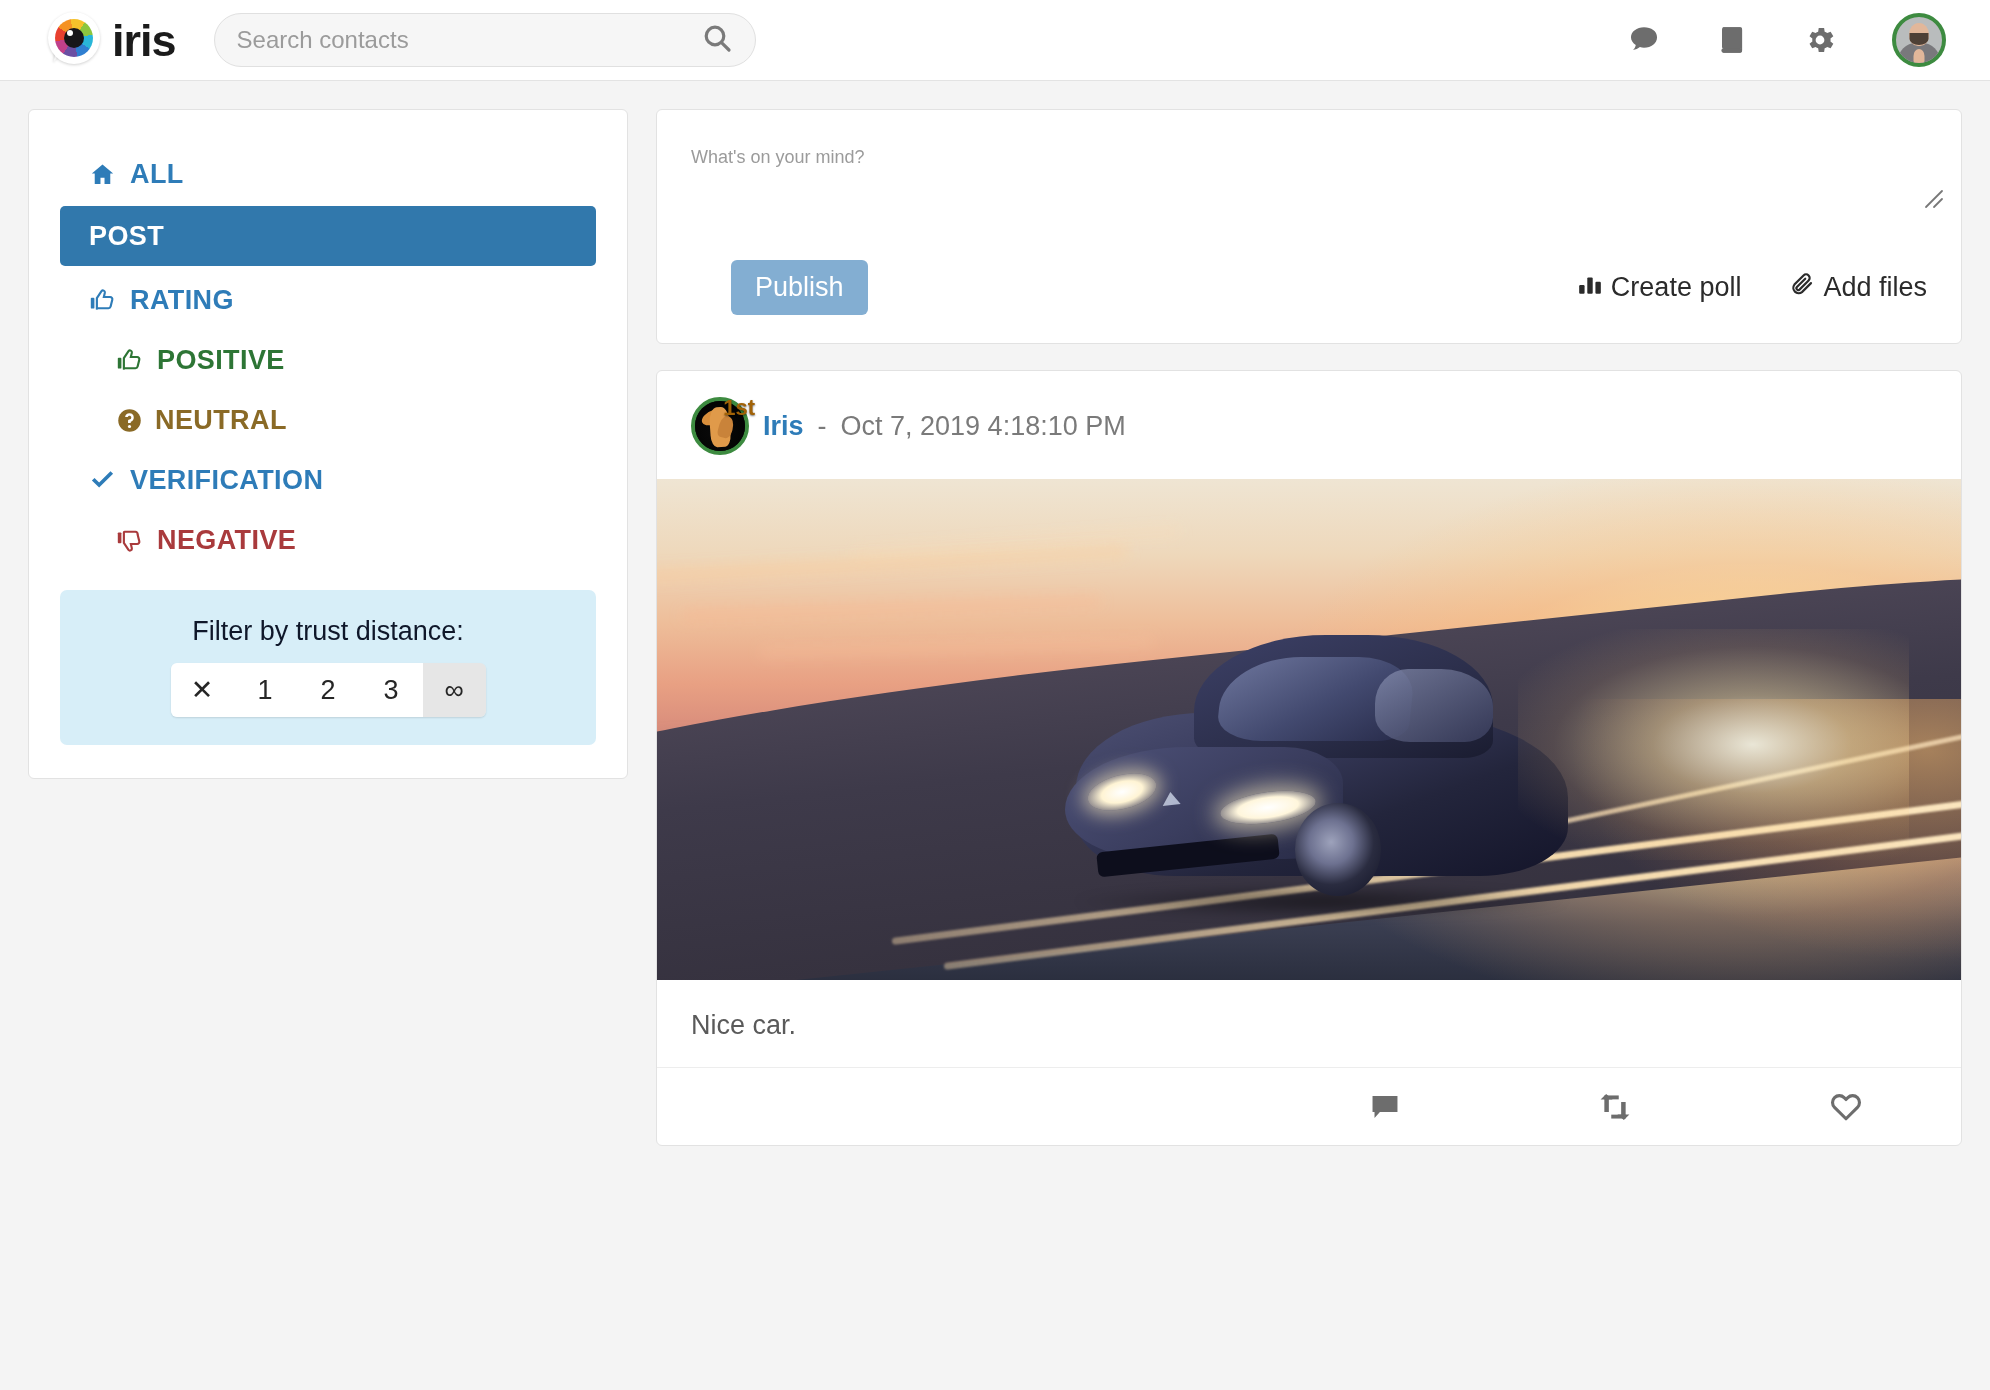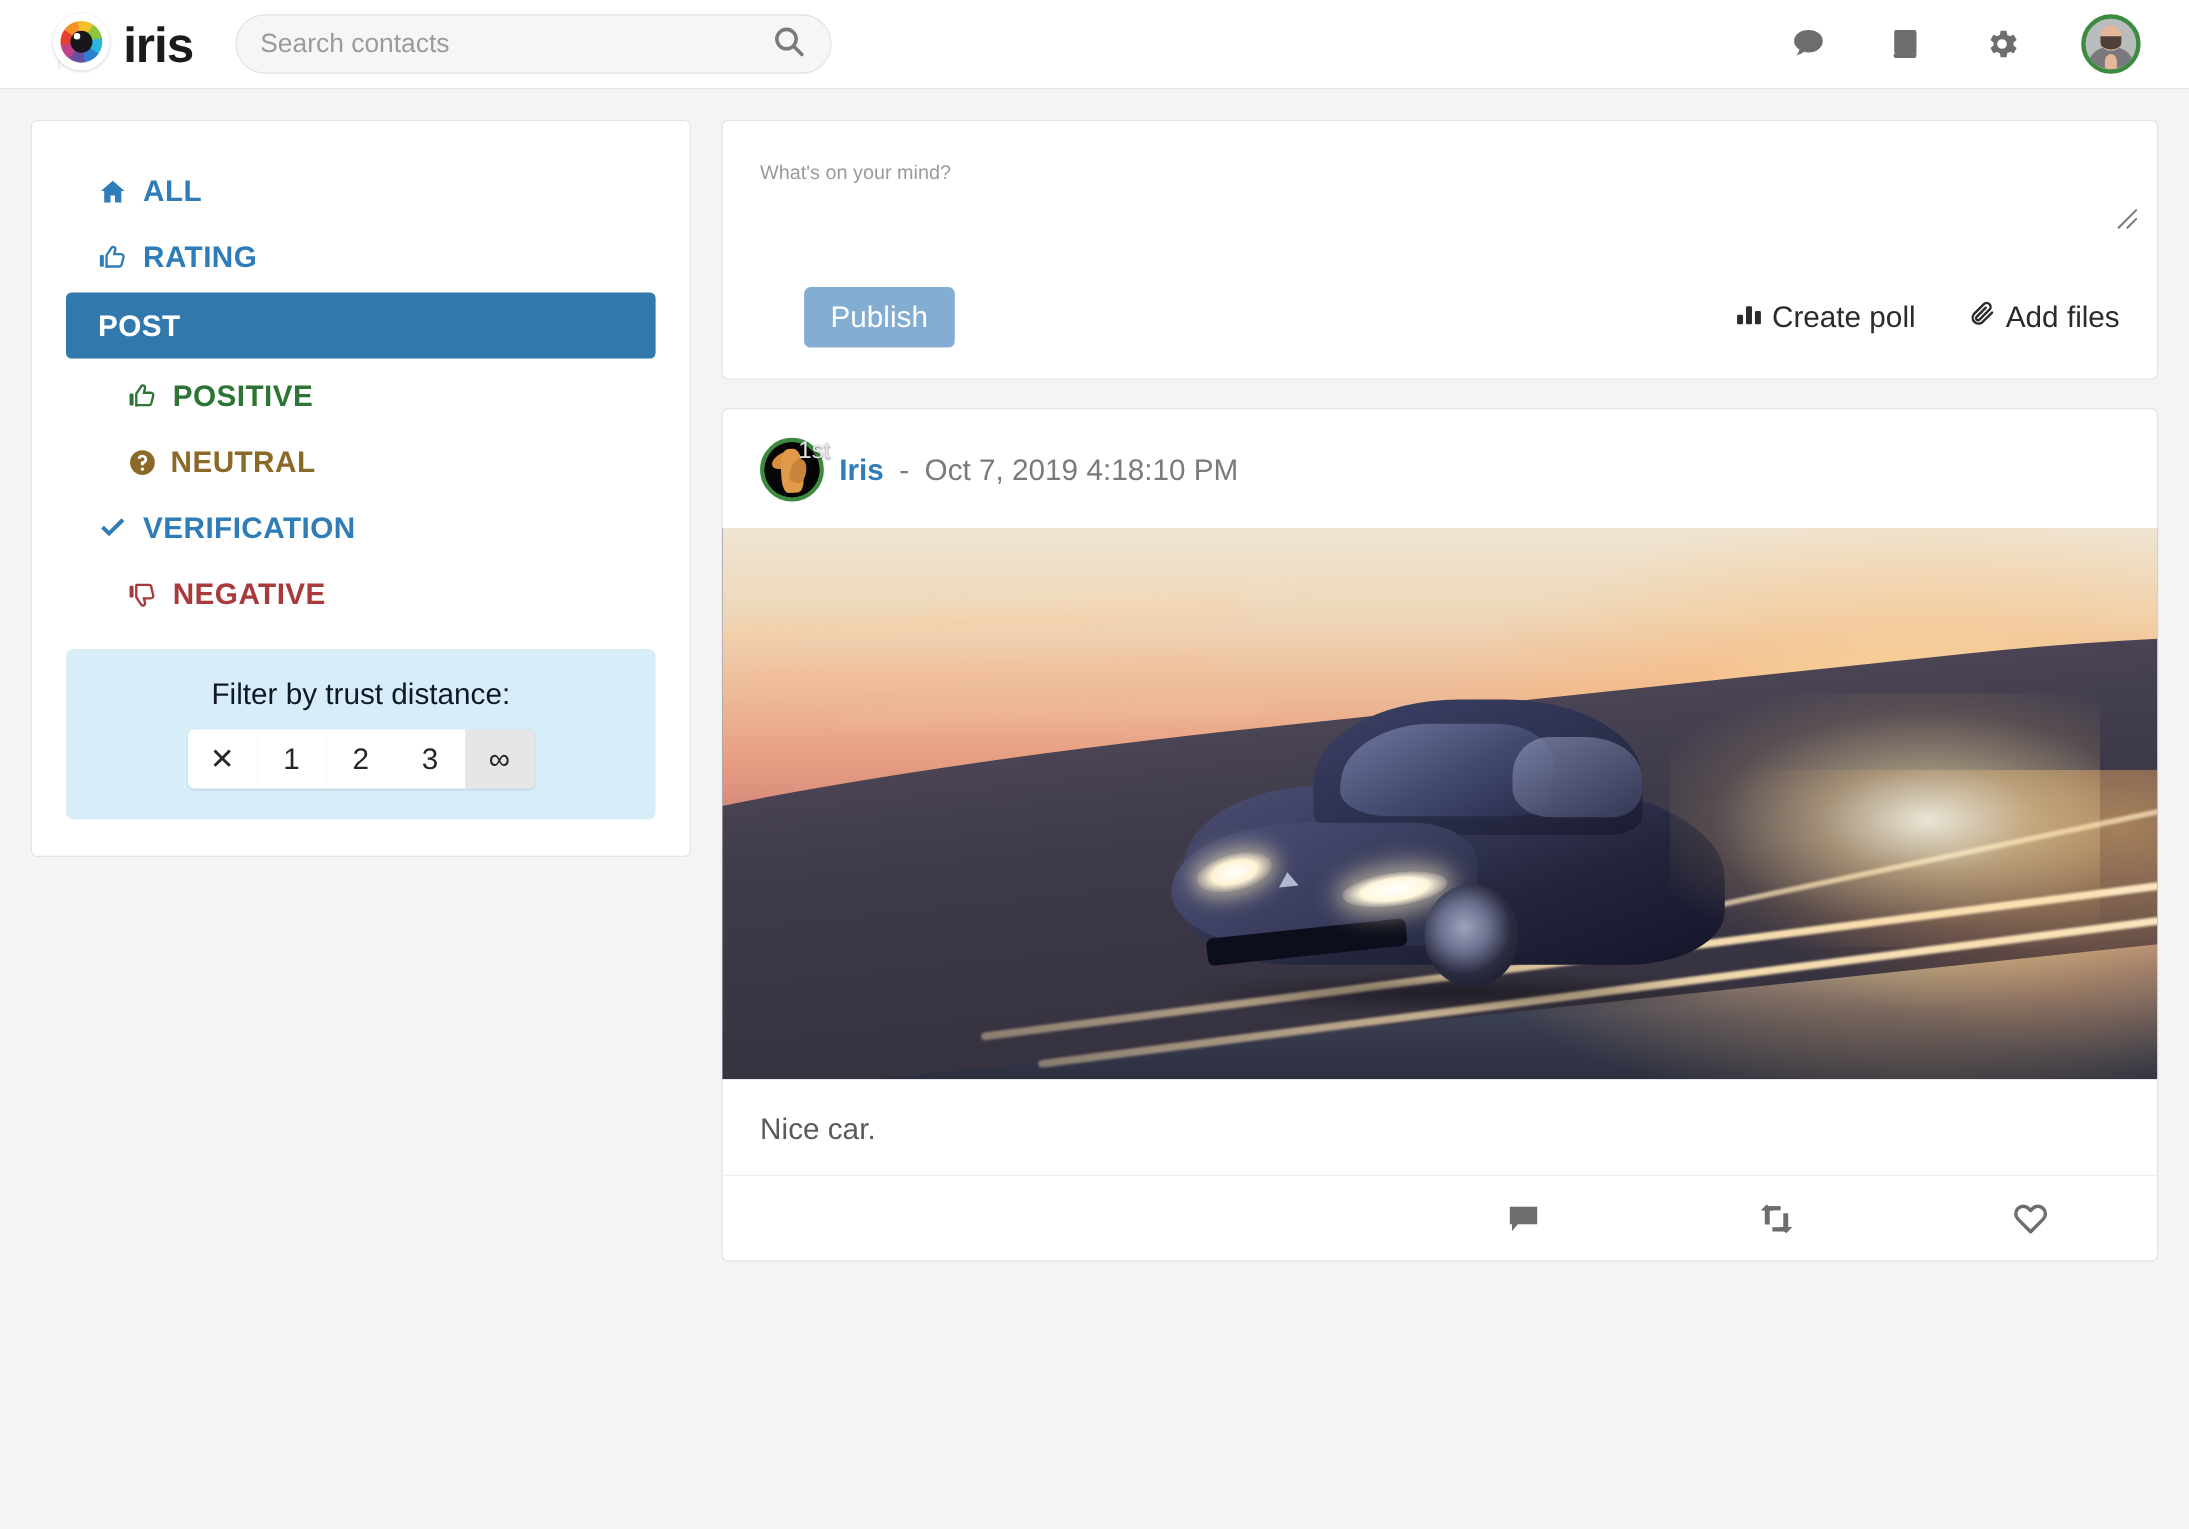--- a/index.html
+++ b/index.html
@@ -258,22 +258,22 @@
   }
   .pa-fig3 {
     position: absolute; left: 48%; top: 30%;
     width: 14px; height: 22px;
     background: #c9833a;
     border-radius: 50% 60% 40% 30%;
     transform: rotate(16deg);
   }
   .pa-badge {
     position: absolute; right: -10px; top: -4px;
-    font-size: 22px; font-weight: normal;
-    color: #e5e5e5;
+    font-size: 22px; font-weight: bold;
+    color: #a16207;
     text-shadow: 0 1px 2px rgba(0,0,0,.55);
     line-height: 1;
   }
   .post-author {
     font-size: 27px; font-weight: bold; color: #2e7cb8;
     cursor: pointer;
   }
   .post-meta {
     font-size: 27px; color: #7a7a7a; font-weight: 300;
   }
@@ -503,32 +503,32 @@
 
     <div class="nav-item">
       <span class="nav-ico">
         <svg width="27" height="27" viewBox="0 0 24 24" fill="currentColor">
           <path d="M12 3 2.5 11.2h2.6v9.3h5.1v-5.6h3.6v5.6h5.1v-9.3h2.6z"></path>
         </svg>
       </span>
       <span>ALL</span>
     </div>
 
+    <div class="nav-item active">
+      <span>POST</span>
+    </div>
+
     <div class="nav-item">
       <span class="nav-ico">
         <svg width="27" height="27" viewBox="0 0 24 24" fill="none" stroke="currentColor" stroke-width="1.9">
           <rect x="1.6" y="9.6" width="3.2" height="9.6" rx=".8" fill="currentColor" stroke="none"></rect>
           <path d="M7 19.2V9.9l4.1-6.2a1.7 1.7 0 0 1 3 1.3l-.9 3.9h5.6a2 2 0 0 1 1.9 2.5l-1.5 6a2 2 0 0 1-1.9 1.5H7.6A.6.6 0 0 1 7 19.2z"></path>
         </svg>
       </span>
       <span>RATING</span>
-    </div>
-
-    <div class="nav-item active">
-      <span>POST</span>
     </div>
 
     <div class="nav-item sub positive">
       <span class="nav-ico">
         <svg width="27" height="27" viewBox="0 0 24 24" fill="none" stroke="currentColor" stroke-width="1.9">
           <rect x="1.6" y="9.6" width="3.2" height="9.6" rx=".8" fill="currentColor" stroke="none"></rect>
           <path d="M7 19.2V9.9l4.1-6.2a1.7 1.7 0 0 1 3 1.3l-.9 3.9h5.6a2 2 0 0 1 1.9 2.5l-1.5 6a2 2 0 0 1-1.9 1.5H7.6A.6.6 0 0 1 7 19.2z"></path>
         </svg>
       </span>
       <span>POSITIVE</span>

